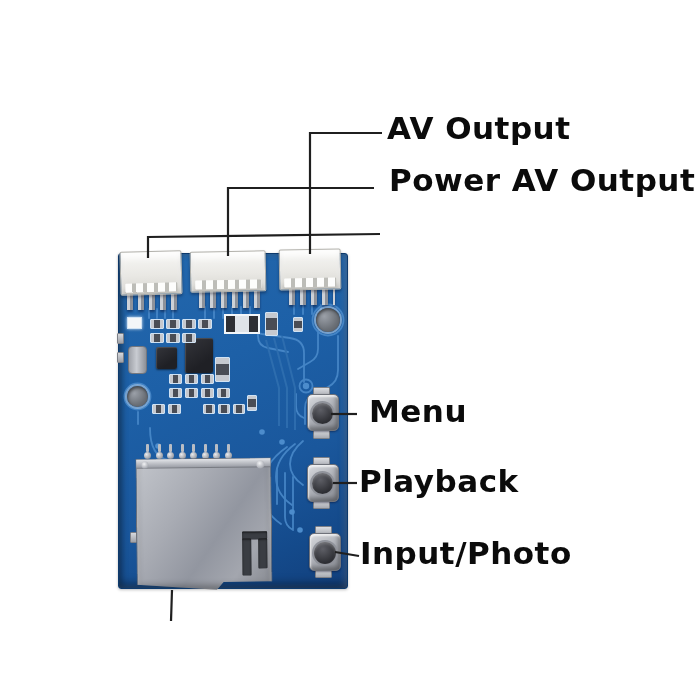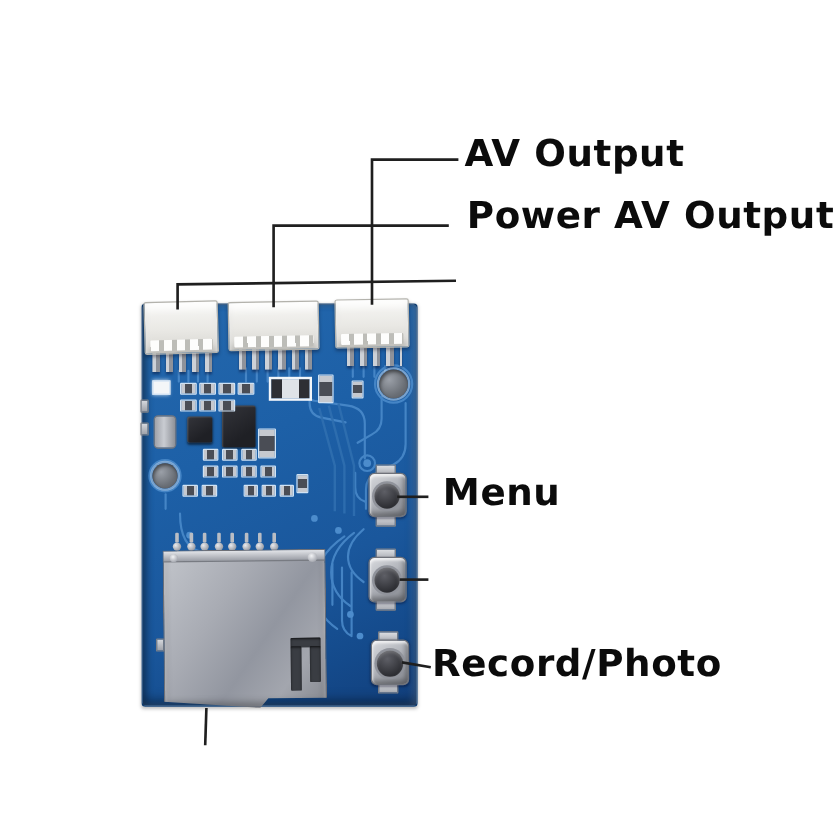--- a/index.html
+++ b/index.html
@@ -207,15 +207,16 @@
       <path d="M331,414 H357"></path>
       <path d="M333,483 H357"></path>
       <path d="M335,552 L359,556"></path>
       <path d="M172,590 L171,621"></path>
     </g>
   </svg>
 
   <div class="callout-label" style="left:387px;top:113px;">AV Output</div>
   <div class="callout-label" style="left:389px;top:165px;">Power AV Output</div>
   <div class="callout-label" style="left:359px;top:396px;margin-left:10px;">Menu</div>
-  <div class="callout-label" style="left:360px;top:538px;">Record/Photo</div>
+  <div class="callout-label" style="left:359px;top:466px;">Playback</div>
+  <div class="callout-label" style="left:360px;top:538px;">Input/Photo</div>
 
 </div>
 
 </body></html>

